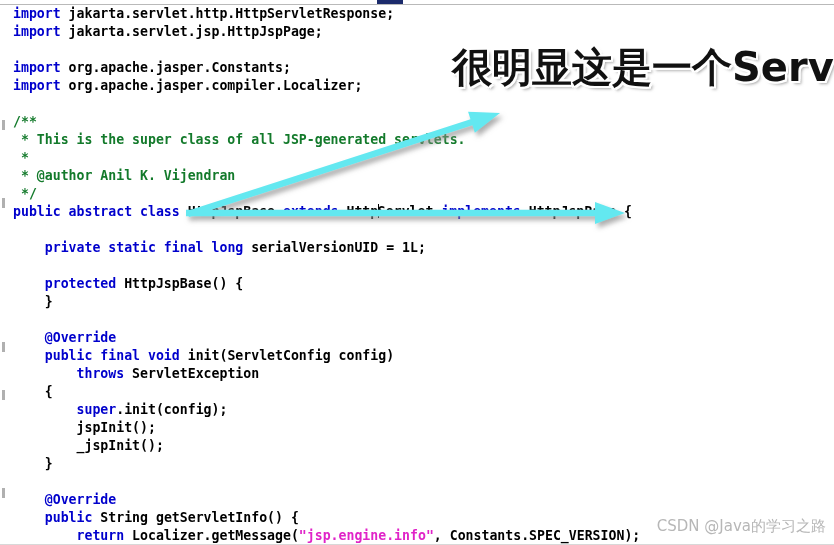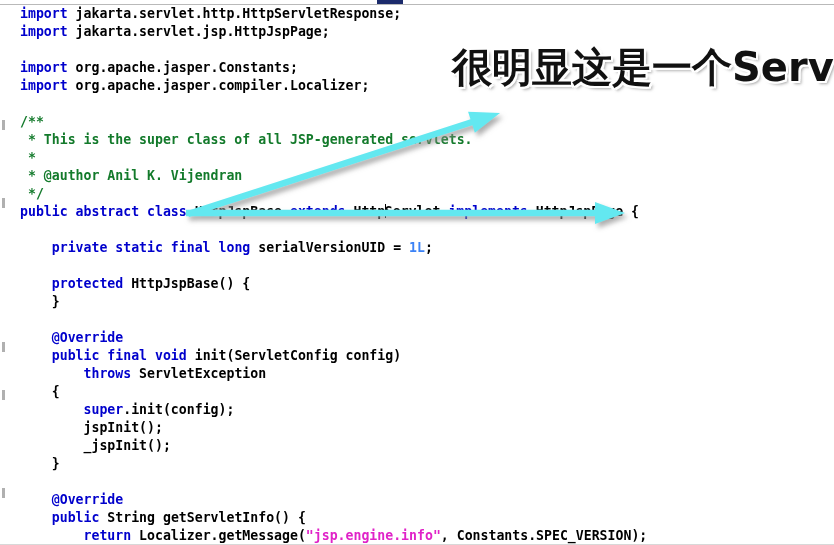--- a/index.html
+++ b/index.html
@@ -43,39 +43,39 @@
     position: absolute;
     left: 2px;
     width: 3px;
     height: 10px;
     background: #b0b0b0;
   }
 
   
   #code {
     position: absolute;
-    left: 16px;
+    left: 9px;
     top: 5px;
     width: 678px;
     font-family: "DejaVu Sans Mono", monospace;
     font-size: 13.2px;
     font-weight: bold;
     line-height: 18px;
     white-space: pre;
     color: #000000;
   }
   .ln {
     height: 18px;
     padding-left: 4px;
     white-space: pre;
   }
   .kw  { color: #0000cc; }
   .cm  { color: #137a2b; }
   .str { color: #e023c8; }
-  .num { color: #3b82f6; }
+  .num { color: #000000; }
   .typ { color: #000000; }
 
   
   .caret {
     display: inline-block;
     width: 0;
     border-left: 1.4px solid #000;
     height: 14px;
     vertical-align: -2px;
     margin: 0 -0.7px;
@@ -146,14 +146,15 @@
       </filter>
     </defs>
     <g id="arrow-group" filter="url(#arrowShadow)">
         <polygon points="188.99,217.04 472.44,125.28 474.85,132.70 500.00,113.00 468.07,111.77 470.47,119.20 187.01,210.96" fill="#64E8F0"></polygon>
         <polygon points="186.00,216.20 595.00,216.20 595.00,224.00 625.00,213.00 595.00,202.00 595.00,209.80 186.00,209.80" fill="#64E8F0"></polygon>
       </g>
   </svg>
 
   <div id="annotation">很明显这是一个Servlet</div>
 
+  <div id="watermark">CSDN @Java的学习之路</div>
 
 </div>
 
 </body></html>

